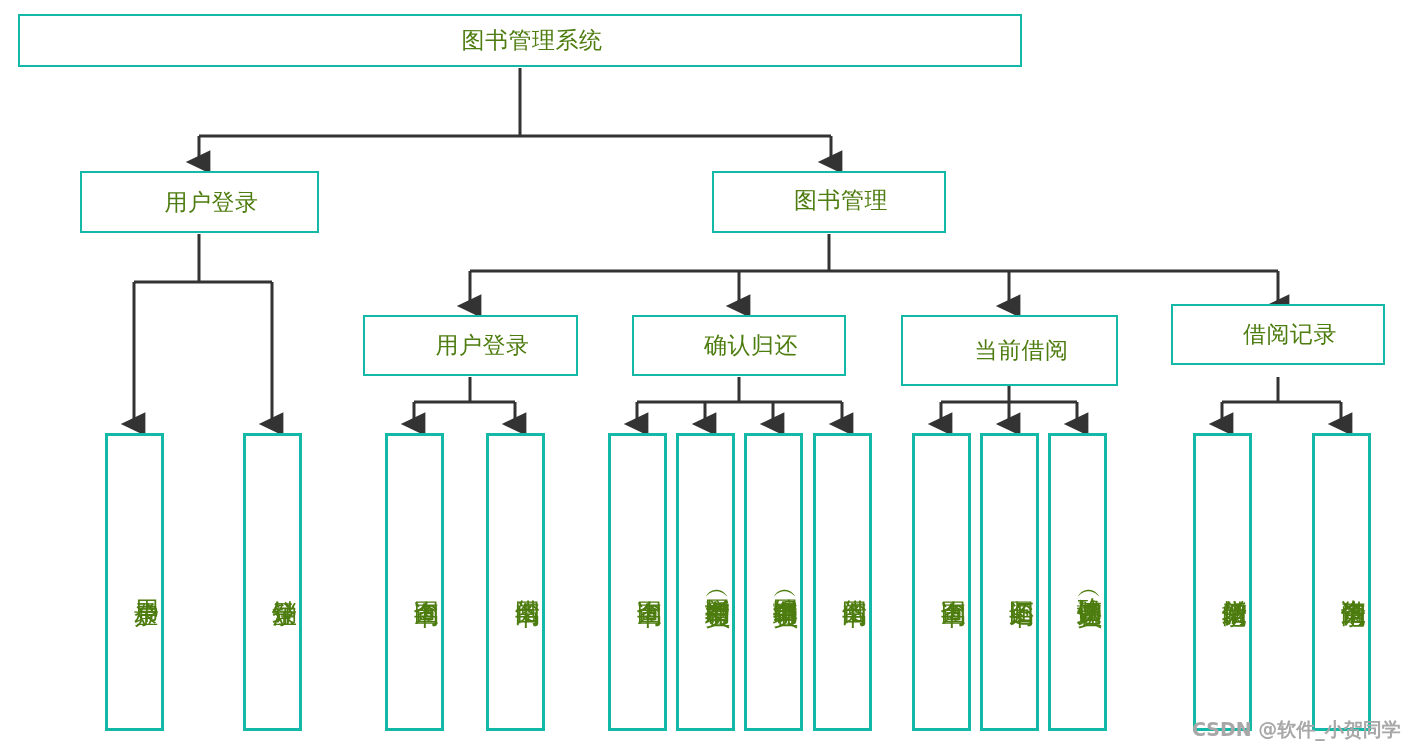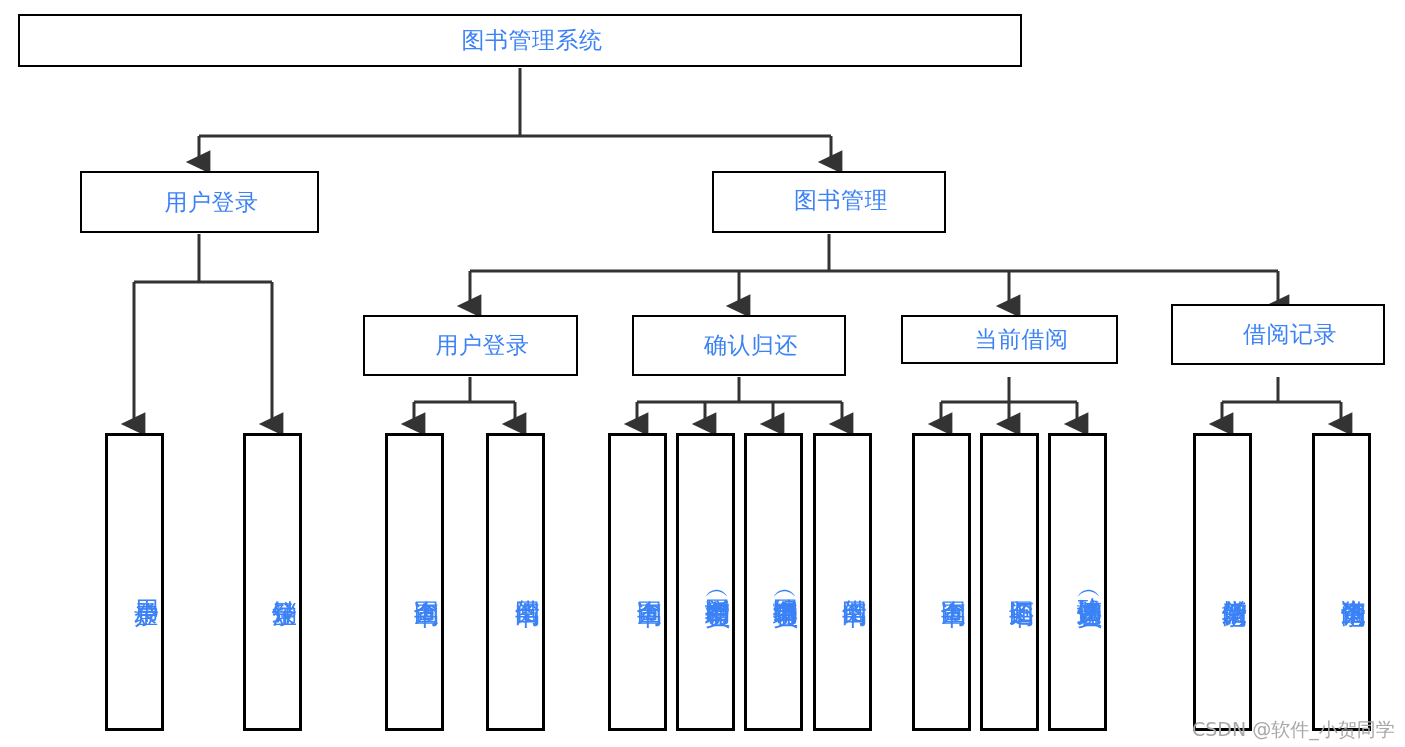--- a/index.html
+++ b/index.html
@@ -23,25 +23,25 @@
     left: 0;
     top: 0;
     width: 1405px;
     height: 747px;
     pointer-events: none;
   }
   .node {
     position: absolute;
     box-sizing: border-box;
     background: #ffffff;
-    border: 2px solid #000000;
+    border: 2px solid #14b8a6;
     display: flex;
     align-items: center;
     justify-content: center;
-    color: #3b82f6;
+    color: #4d7c0f;
     z-index: 2;
     padding-left: 24px;
   }
   .node .label {
     display: block;
     text-align: center;
     line-height: 1.15;
     letter-spacing: 0.5px;
   }
   .node-root .label,
@@ -60,20 +60,21 @@
     letter-spacing: 1px;
     max-height: 100%;
   }
   .watermark {
     position: absolute;
     font-size: 19px;
     color: #a8a8a8;
     white-space: nowrap;
     z-index: 5;
     font-family: "DejaVu Sans", "Liberation Sans", sans-serif;
+    font-weight: bold;
   }
 </style>
 </head>
 <body>
 
 <div id="diagram-root">
 
   <svg id="edge-layer" viewBox="0 0 1405 747" xmlns="http://www.w3.org/2000/svg">
     <defs>
       <marker id="arrow" markerWidth="9" markerHeight="9" refX="4.5" refY="4.2" orient="auto" markerUnits="strokeWidth">
@@ -135,21 +136,21 @@
   </div>
 
   <div class="node node-l2" style="left:363px; top:315px; width:215px; height:61px;">
     <span class="label">用户登录</span>
   </div>
 
   <div class="node node-l2" style="left:632px; top:315px; width:214px; height:61px;">
     <span class="label">确认归还</span>
   </div>
 
-  <div class="node node-l2" style="left:901px; top:315px; width:217px; height:49px;">
+  <div class="node node-l2" style="left:901px; top:315px; width:217px; height:71px;">
     <span class="label">当前借阅</span>
   </div>
 
   <div class="node node-l2" style="left:1171px; top:304px; width:214px; height:61px;">
     <span class="label">借阅记录</span>
   </div>
 
   <div class="node node-leaf" style="left:105px; top:433px; width:59px; height:298px;">
     <span class="label">用户登录</span>
   </div>

